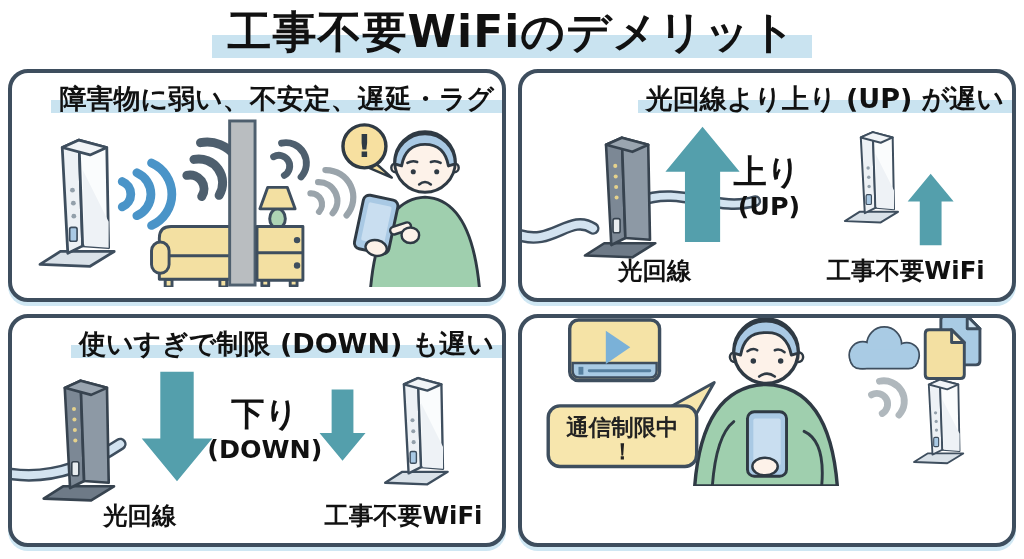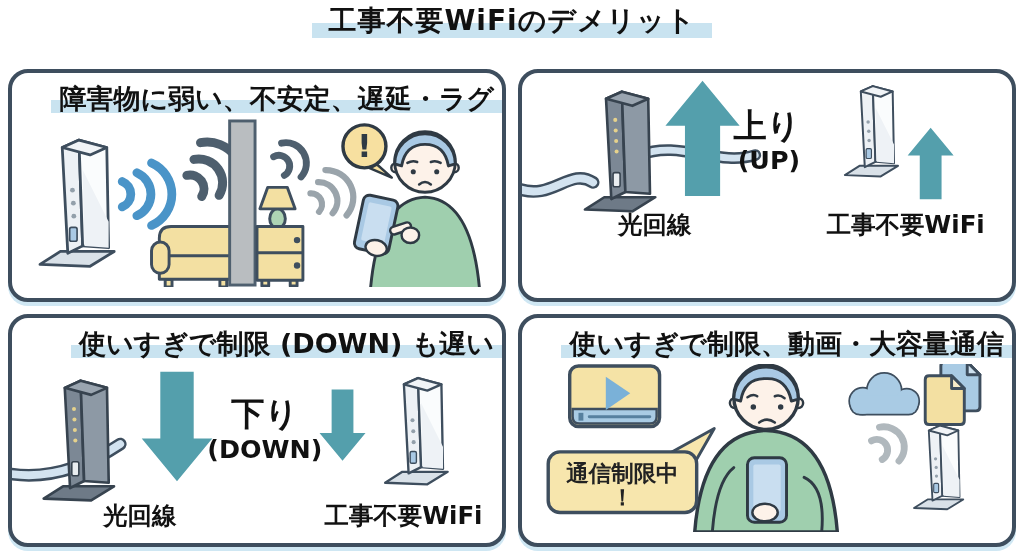--- a/index.html
+++ b/index.html
@@ -2,21 +2,21 @@
 <html><head>
 <meta charset="utf-8">
 <style>
   html,body{margin:0;padding:0}
   body{
     width:1024px;height:559px;background:#ffffff;overflow:hidden;
     font-family:"DejaVu Sans","Liberation Sans",sans-serif;
   }
   .title-wrap{text-align:center;padding-top:3px;height:66px}
   .title-hl{
-    display:inline-block;font-size:28px;font-weight:900;color:#111;line-height:1.3;
+    display:inline-block;font-size:44px;font-weight:900;color:#111;line-height:1.3;
     letter-spacing:1px;
     background:linear-gradient(to bottom, transparent 56%, #c9e3f0 56%, #c9e3f0 96%, transparent 96%);
     padding:0 16px;
   }
   .grid{
     display:grid;grid-template-columns:1fr 1fr;gap:12px;padding:0 8px;
   }
   .panel{
     box-sizing:border-box;height:233px;background:#fff;
     border:4px solid #3e4e5e;border-radius:20px;
@@ -144,20 +144,23 @@
       </g>
       <g transform="translate(336,2)">
         <polygon points="34,42 52,58 24,46" fill="#f7e0a0" stroke="#2f3a44" stroke-width="2.5" stroke-linejoin="round"></polygon>
         <circle cx="24" cy="26" r="22" fill="#f7e0a0" stroke="#2f3a44" stroke-width="3.5"></circle>
         <text x="24" y="37" text-anchor="middle" style="font-size:32px;font-weight:900" fill="#2f3a44">!</text>
       </g>
     </svg>
   </div>
 
   <div class="panel">
+    <div class="heading">
+      <span class="hl">光回線より上り (UP) が遅い</span>
+    </div>
     <svg class="illo" viewBox="0 0 500 172" preserveAspectRatio="xMidYMid meet">
       <g>
         <path d="M120,84 C160,68 200,96 238,84" fill="none" stroke="#3e4e5e" stroke-width="12" stroke-linecap="round"></path>
         <path d="M120,84 C160,68 200,96 238,84" fill="none" stroke="#d3e3f0" stroke-width="7" stroke-linecap="round"></path>
         <path d="M-6,118 C30,132 48,96 72,112" fill="none" stroke="#3e4e5e" stroke-width="13" stroke-linecap="round"></path>
         <path d="M-6,118 C30,132 48,96 72,112" fill="none" stroke="#d3e3f0" stroke-width="8" stroke-linecap="round"></path>
       </g>
       <use href="#router-dark" transform="translate(60,12) scale(0.9)"></use>
       <use href="#arrow-up" fill="#549fac" transform="translate(146,8)"></use>
       <text x="250" y="66" text-anchor="middle" class="dir">上り</text>
@@ -183,23 +186,20 @@
       <text x="258" y="62" text-anchor="middle" class="dir">下り</text>
       <text x="258" y="96" text-anchor="middle" class="dirsub">(DOWN)</text>
       <use href="#arrow-down" fill="#549fac" transform="translate(314,26) scale(0.62)"></use>
       <use href="#router-white" transform="translate(378,8) scale(0.8)"></use>
       <text x="130" y="164" text-anchor="middle" class="lbl">光回線</text>
       <text x="400" y="164" text-anchor="middle" class="lbl">工事不要WiFi</text>
     </svg>
   </div>
 
   <div class="panel">
-    <div class="heading">
-      <span class="hl">使いすぎで制限、動画・大容量通信</span>
-    </div>
     <svg class="illo" viewBox="0 0 500 172" preserveAspectRatio="xMidYMid meet">
       <g transform="translate(48,2)">
         <rect x="0" y="0" width="92" height="62" rx="9" fill="#f5e3a6" stroke="#3e4e5e" stroke-width="3.5"></rect>
         <path d="M3,44 h86 v8 q0,7 -7,7 H10 q-7,0 -7,-7 z" fill="#a9cbe4" stroke="#3e4e5e" stroke-width="2.5"></path>
         <rect x="9" y="48" width="5" height="8" fill="#57809f"></rect>
         <line x1="20" y1="52" x2="82" y2="52" stroke="#57809f" stroke-width="3" stroke-linecap="round"></line>
         <polygon points="37,11 62,28 37,45" fill="#7ab1d8"></polygon>
       </g>
       <g transform="translate(332,2)">
         <g stroke="#3e4e5e" stroke-width="3.5" fill="none">

